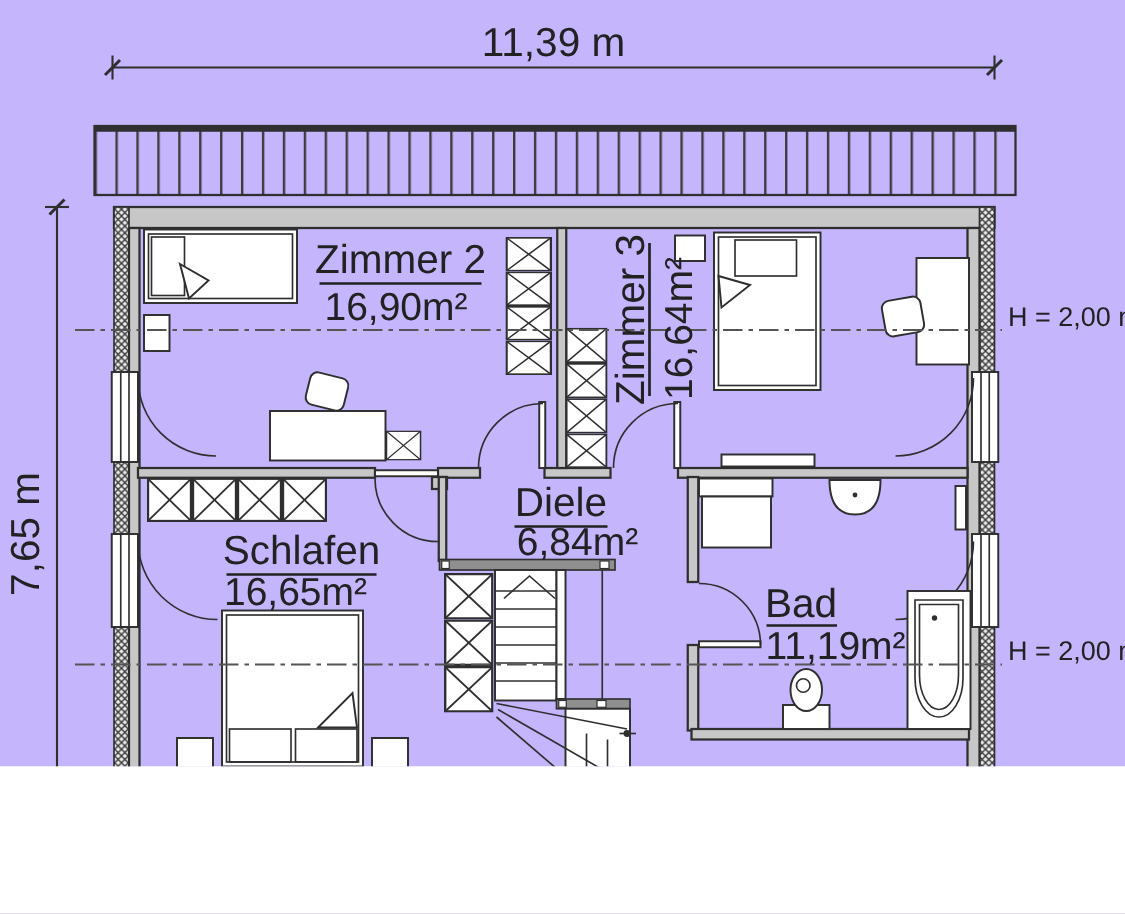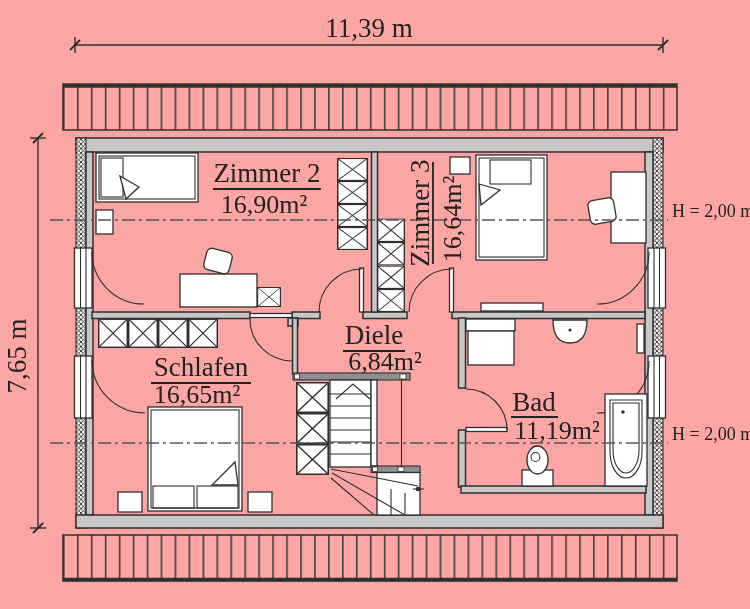--- a/index.html
+++ b/index.html
@@ -1,17 +1,17 @@
 <!DOCTYPE html>
 <html><head>
 <meta charset="utf-8">
 <style>
   html,body{margin:0;padding:0;background:#fff;}
-  .plan-wrap{width:750px;height:609px;background:#fca5a5;overflow:hidden;
-             font-family:Liberation Serif, serif;}
+  .plan-wrap{width:750px;height:511px;background:#c4b5fd;overflow:hidden;
+             font-family:Liberation Sans, sans-serif;}
   svg{display:block;}
   .txt-room{fill:#222;font-size:27px;}
   .txt-area{fill:#222;font-size:26px;}
   .txt-dim{fill:#222;font-size:27px;}
   .txt-h{fill:#222;font-size:18px;}
   .ln{stroke:#2f2f2f;stroke-width:1.4;fill:none;}
   .thin{stroke:#2f2f2f;stroke-width:1.1;fill:none;}
   .wall{fill:#c7c7c7;stroke:#2f2f2f;stroke-width:1.5;}
   .furn{fill:#ffffff;stroke:#2f2f2f;stroke-width:1.3;}
   .rail{fill:#8f8f8f;stroke:#2f2f2f;stroke-width:1.1;}

